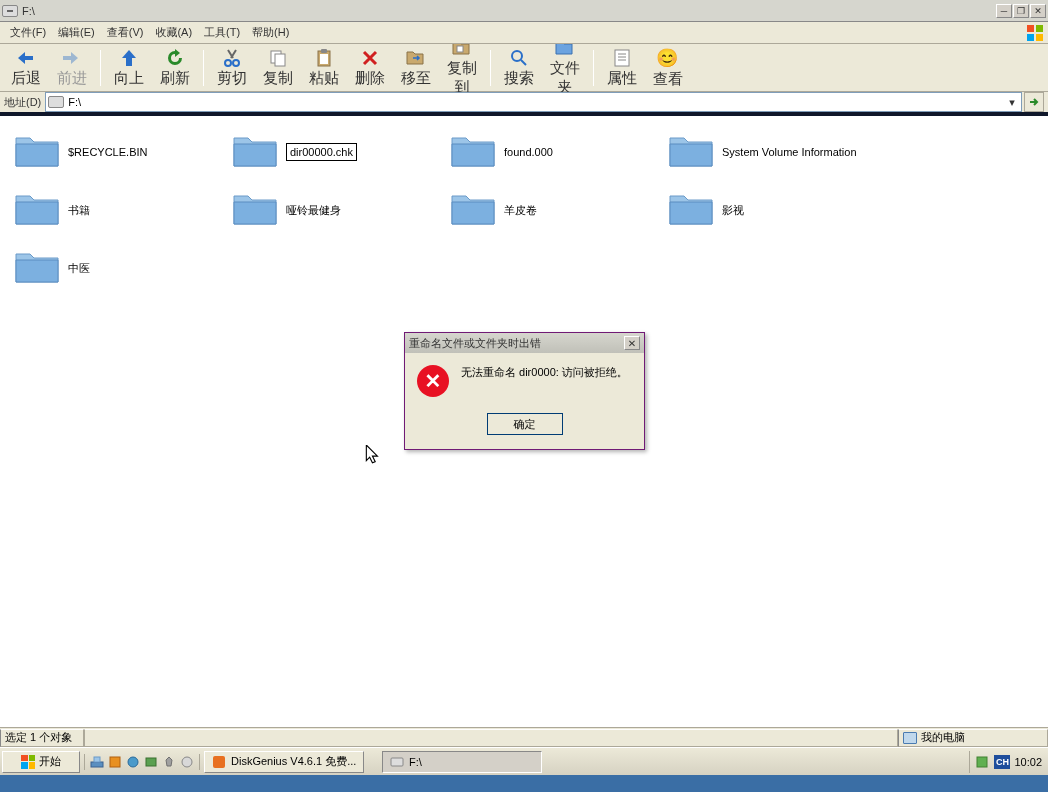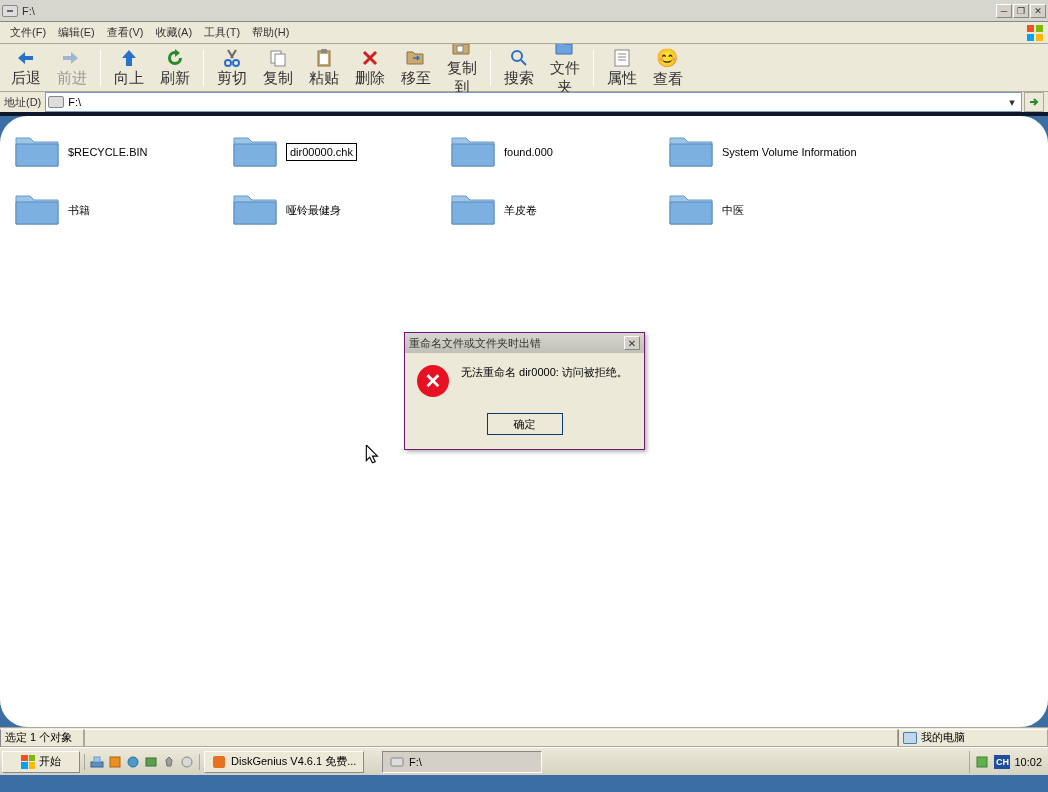--- a/index.html
+++ b/index.html
@@ -31,21 +31,21 @@
 
 .addressbar { background: #ece9d8; height: 24px; display: flex; align-items: center; padding: 0 4px; border-bottom: 4px solid #0f172a; }
 .addressbar .label { margin-right: 4px; color: #333; }
 .addressbar .addrinput { flex: 1; background: #fff; border: 1px solid #7f9db9; height: 20px; display: flex; align-items: center; padding: 0 2px; }
 .addressbar .addrinput .drive-icon { width: 16px; height: 12px; background: #ddd; border: 1px solid #888; border-radius: 2px; margin-right: 4px; display: inline-block; }
 .addressbar .addrinput .path { flex: 1; }
 .addressbar .addrinput .drop { width: 14px; text-align: center; color: #333; cursor: pointer; }
 .addressbar .gobtn { width: 20px; height: 20px; background: #ece9d8; border: 1px solid #aca899; margin-left: 2px; display: flex; align-items: center; justify-content: center; cursor: pointer; }
 
 
-.filearea { background: #fff; height: 611px; overflow: auto; padding: 12px; position: relative; border-radius: 27px; }
+.filearea { background: #fff; height: 611px; overflow: auto; padding: 12px; position: relative; }
 .filegrid { display: grid; grid-template-columns: repeat(4, 218px); gap: 10px 0; }
 .fileitem { display: flex; align-items: center; height: 48px; padding: 2px; }
 .foldericon { width: 48px; height: 40px; margin-right: 6px; flex-shrink: 0; }
 .fileicon-doc { width: 40px; height: 48px; margin-right: 10px; flex-shrink: 0; background: #fff; border: 1px solid #bbb; position: relative; margin-left:4px; }
 .fileicon-doc::before { content:''; position:absolute; top:0; right:0; width:10px; height:10px; background:linear-gradient(135deg, #fff 50%, #ddd 50%); border-left:1px solid #bbb; border-bottom:1px solid #bbb; }
 .filelabel { color: #000; font-size: 11px; line-height: 1.3; display: flex; flex-direction: column; }
 .filelabel .sub { color: #888; }
 .rename-box { border: 1px solid #000; padding: 1px 3px; background: #fff; display: inline-block; }
 
 
@@ -307,20 +307,27 @@
             <path d="M2 6 L16 6 L20 10 L44 10 L44 34 L2 34 Z" fill="#9cc5e8" stroke="#6a9ac8"></path>
             <path d="M2 12 L44 12 L44 34 L2 34 Z" fill="#7cb0e0" stroke="#5a8cc0"></path>
           </svg></div>
         <div class="filelabel">羊皮卷</div>
       </div>
       <div class="fileitem">
         <div class="foldericon"><svg class="folder-svg" viewBox="0 0 46 38">
             <path d="M2 6 L16 6 L20 10 L44 10 L44 34 L2 34 Z" fill="#9cc5e8" stroke="#6a9ac8"></path>
             <path d="M2 12 L44 12 L44 34 L2 34 Z" fill="#7cb0e0" stroke="#5a8cc0"></path>
           </svg></div>
+        <div class="filelabel">影视</div>
+      </div>
+      <div class="fileitem">
+        <div class="foldericon"><svg class="folder-svg" viewBox="0 0 46 38">
+            <path d="M2 6 L16 6 L20 10 L44 10 L44 34 L2 34 Z" fill="#9cc5e8" stroke="#6a9ac8"></path>
+            <path d="M2 12 L44 12 L44 34 L2 34 Z" fill="#7cb0e0" stroke="#5a8cc0"></path>
+          </svg></div>
         <div class="filelabel">中医</div>
       </div>
     </div>
 </div>
 
 <div class="statusbar">
   <div class="panel" style="width:84px">选定 1 个对象</div>
   <div class="spacer-mid"></div>
   <div class="panel comp">
       <span class="comp-icon"></span>

